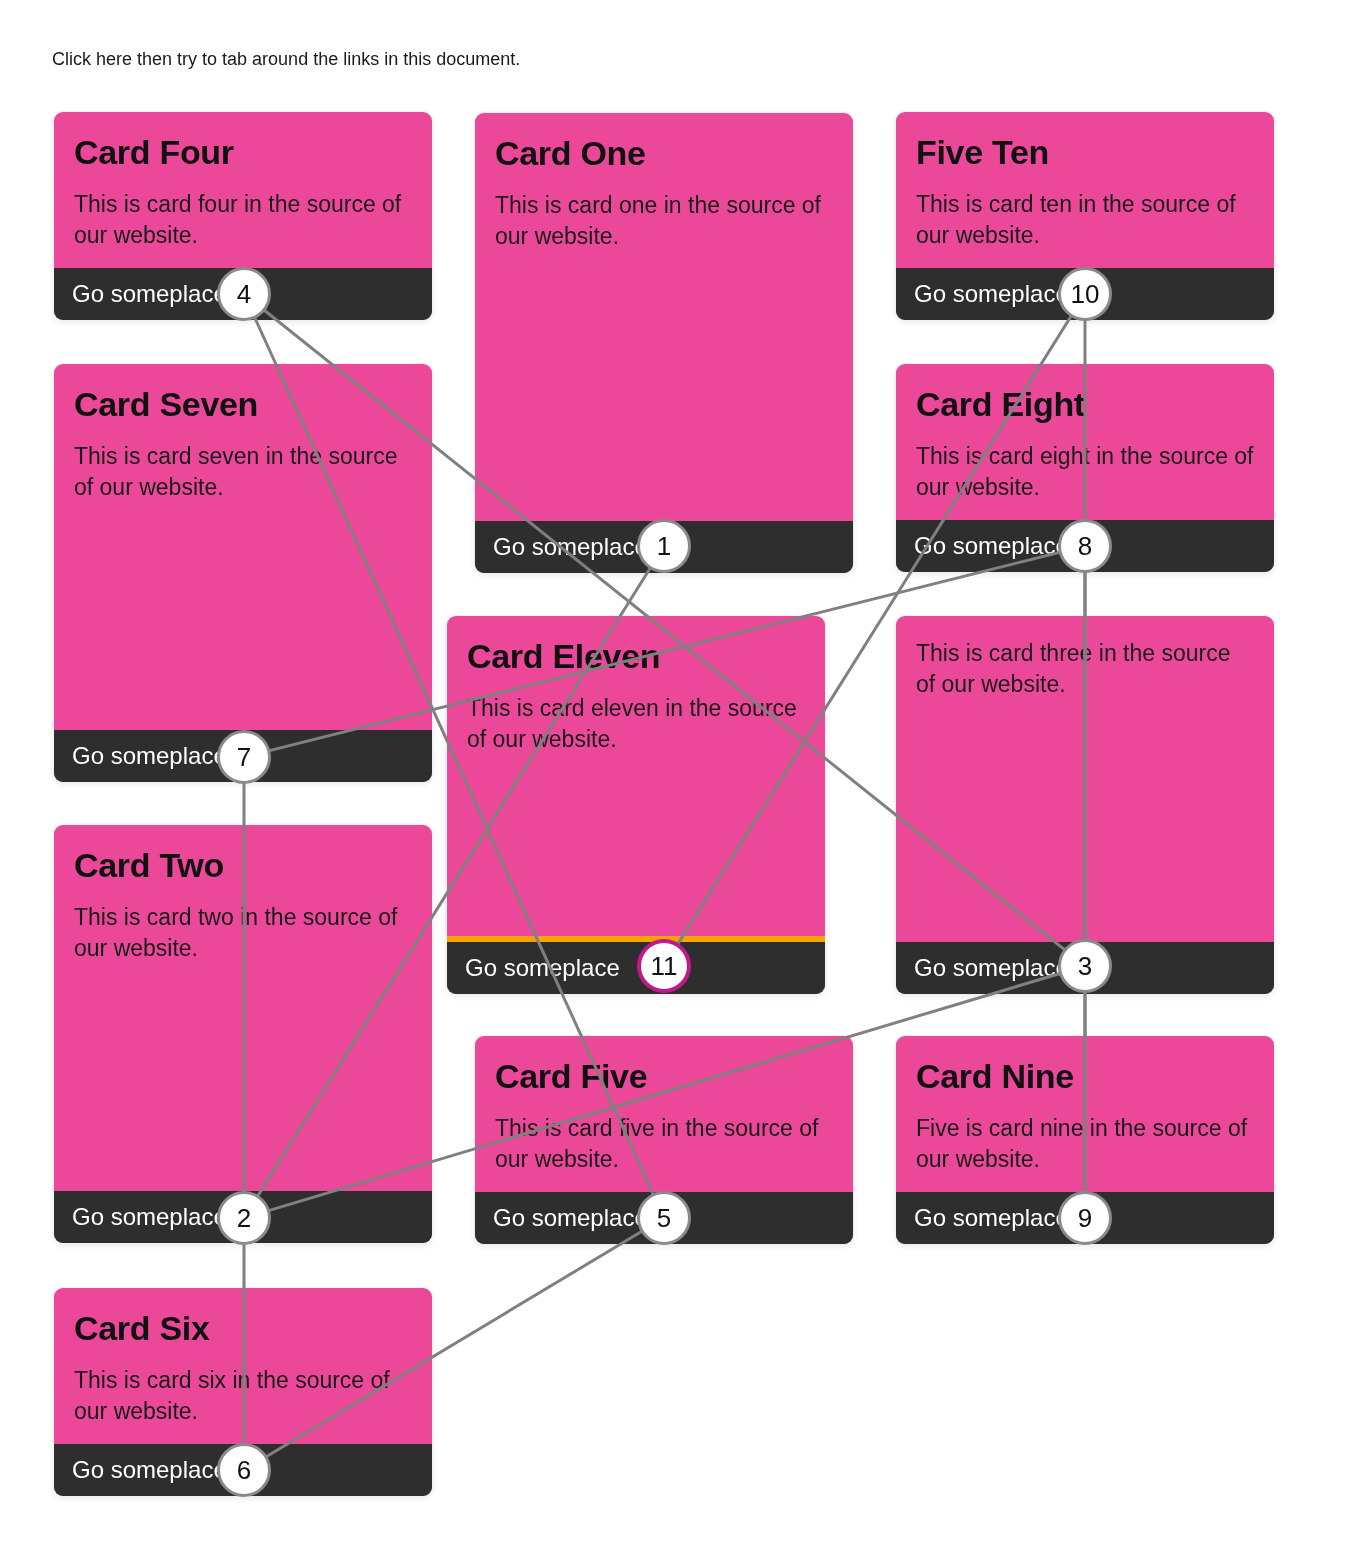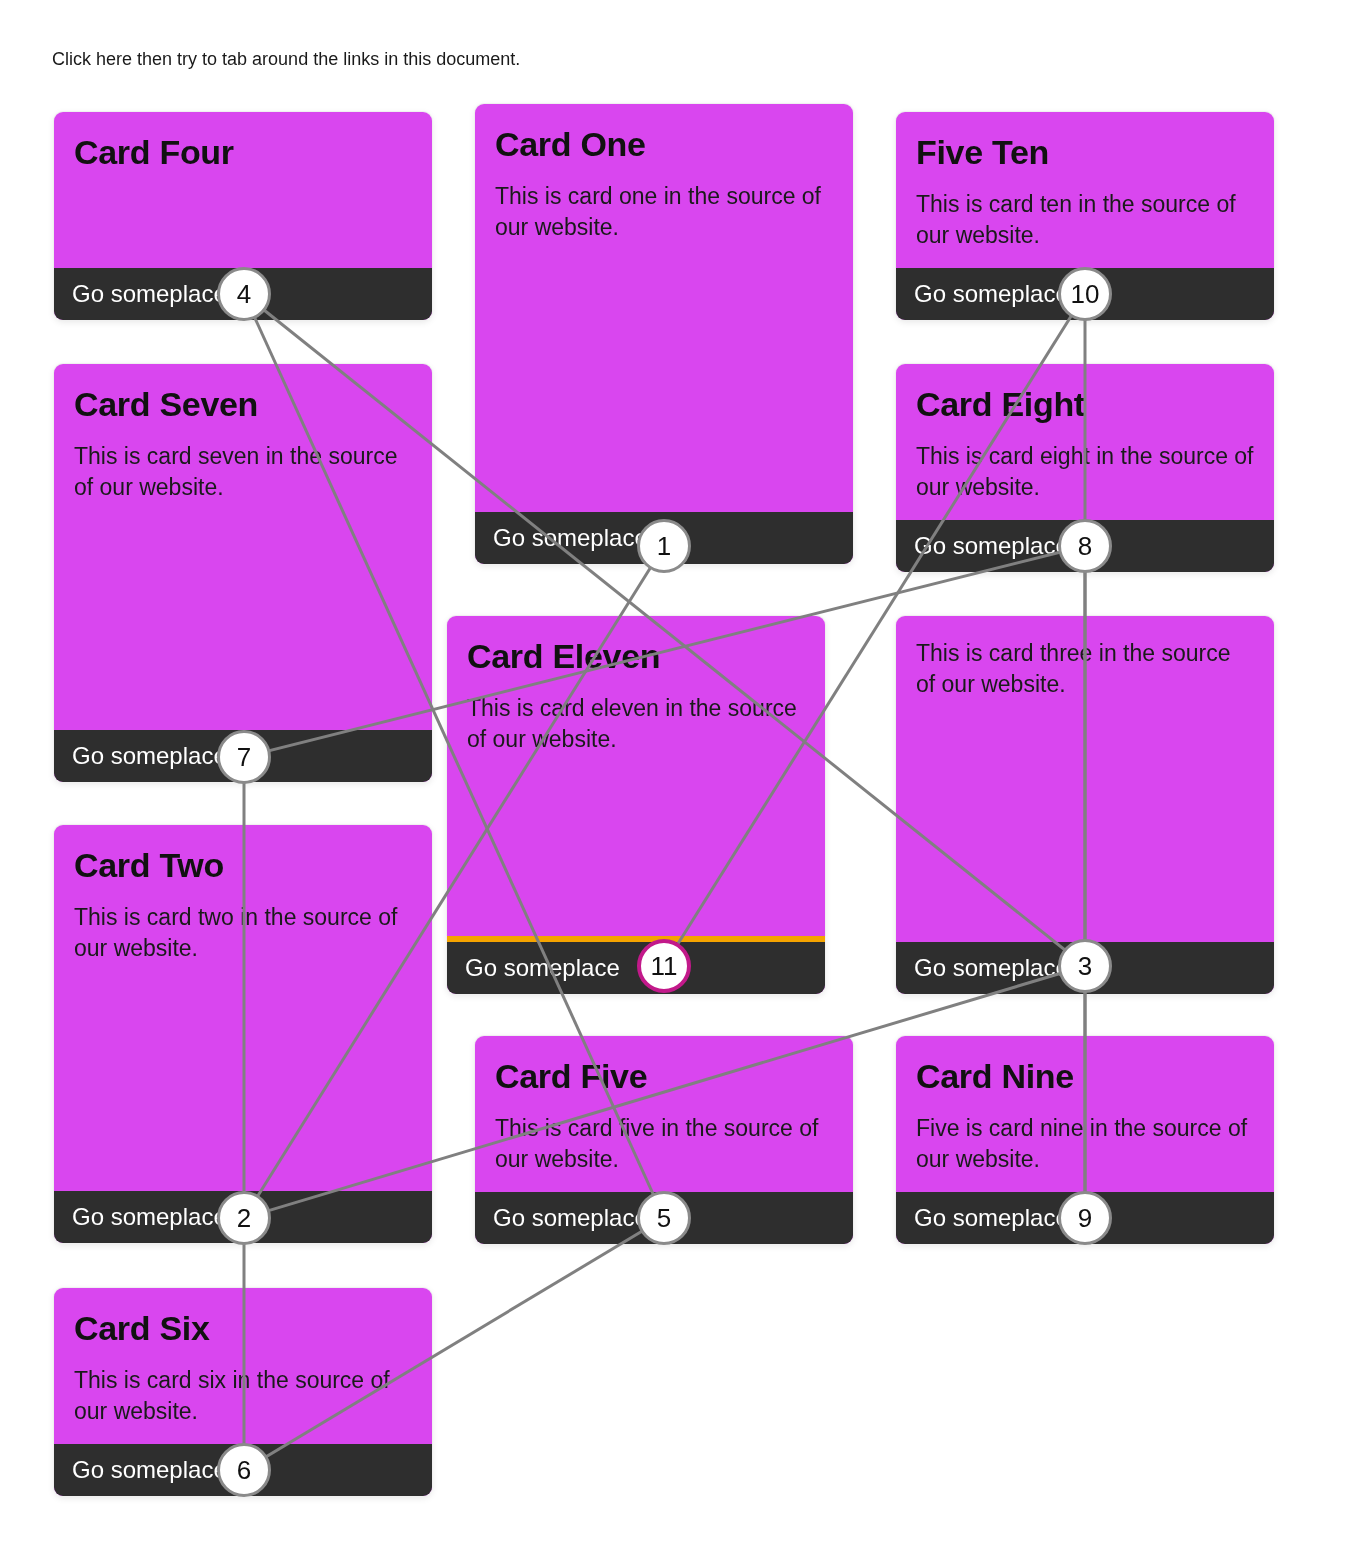--- a/index.html
+++ b/index.html
@@ -19,21 +19,21 @@
     position: absolute;
     left: 52px;
     top: 48px;
     font-size: 18px;
     color: #1a1a1a;
     line-height: 1.3;
     white-space: nowrap;
   }
   .card {
     position: absolute;
-    background: #d946ef;
+    background: #ec4899;
     border-radius: 9px;
     box-shadow: 0 0 0 1px #f0f0f0, 0 2px 7px rgba(0,0,0,0.10);
     overflow: hidden;
     box-sizing: border-box;
   }
   .card-body {
     padding: 22px 20px 14px 20px;
   }
   .card-title {
     font-size: 34px;
@@ -106,24 +106,25 @@
 <body>
 
 <div id="page">
 
   <div id="intro">Click here then try to tab around the links in this document.</div>
 
   <div id="cards-layer">
       <div class="card" style="left: 54px; top: 112px; width: 378px; height: 208px;">
         <div class="card-body">
           <h2 class="card-title">Card Four</h2>
-        </div>
-        <a class="card-link" href="#">Go someplace</a>
-      </div>
-      <div class="card" style="left: 475px; top: 104px; width: 378px; height: 460px;">
+          <p class="card-text">This is card four in the source of our website.</p>
+        </div>
+        <a class="card-link" href="#">Go someplace</a>
+      </div>
+      <div class="card" style="left: 475px; top: 113px; width: 378px; height: 460px;">
         <div class="card-body">
           <h2 class="card-title">Card One</h2>
           <p class="card-text">This is card one in the source of our website.</p>
         </div>
         <a class="card-link" href="#">Go someplace</a>
       </div>
       <div class="card" style="left: 896px; top: 112px; width: 378px; height: 208px;">
         <div class="card-body">
           <h2 class="card-title">Five Ten</h2>
           <p class="card-text">This is card ten in the source of our website.</p>

